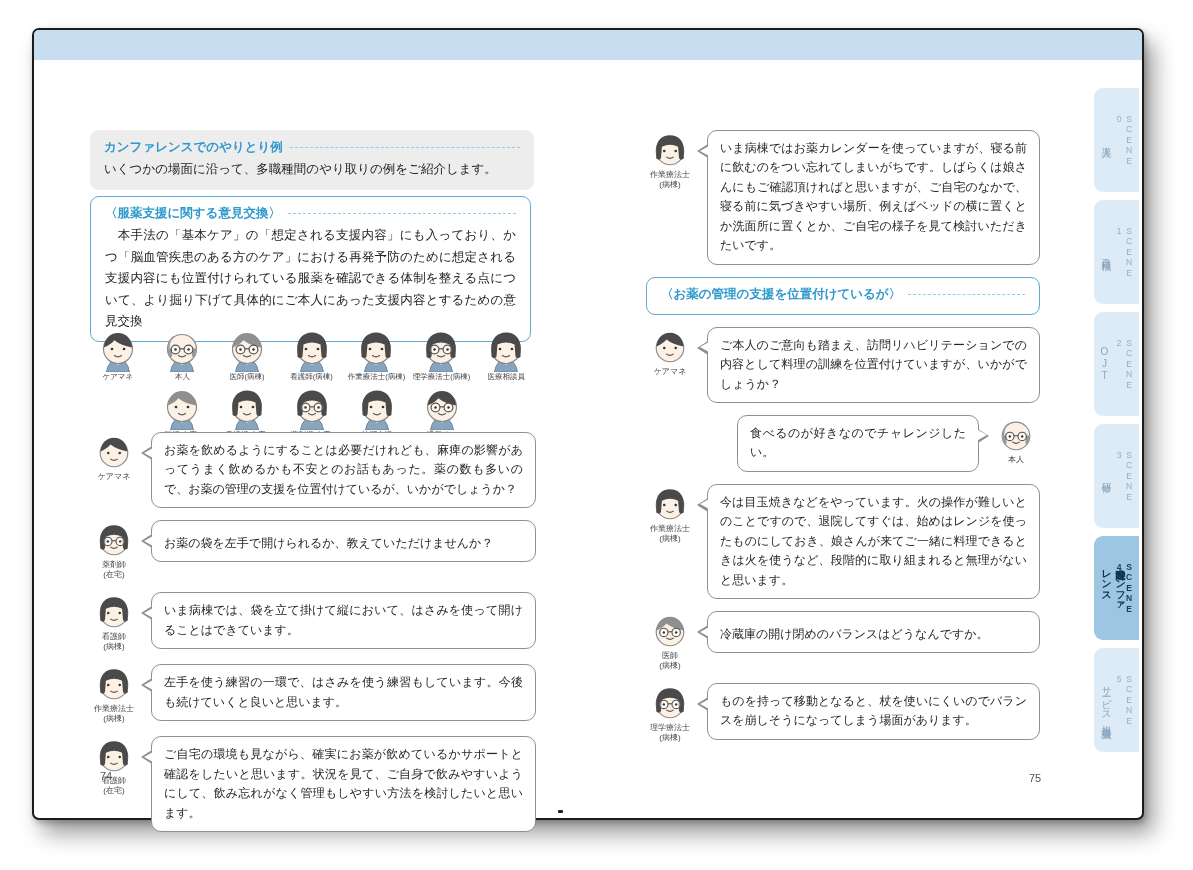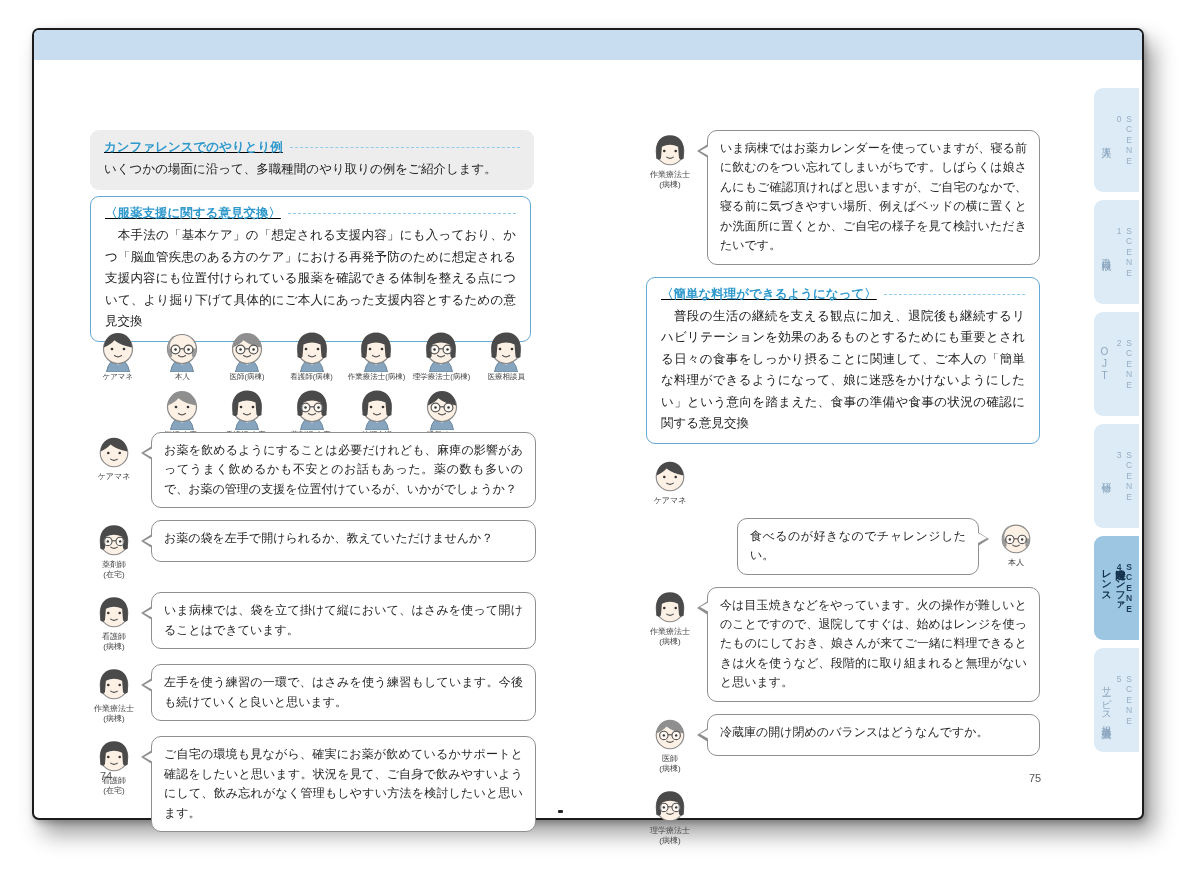--- a/index.html
+++ b/index.html
@@ -8,21 +8,21 @@
   .doc-card{position:absolute;left:32px;top:28px;width:1108px;height:788px;background:#fff;
     border:2px solid #1b1b1b;border-radius:7px;
     box-shadow:10px 14px 22px rgba(0,0,0,0.38), 2px 3px 6px rgba(0,0,0,0.25);}
   .top-band{position:absolute;left:0;top:0;width:100%;height:30px;background:#c8ddef;border-radius:5px 5px 0 0;}
 
   
   .intro-box{position:absolute;left:56px;top:100px;width:444px;background:#ededed;border-radius:9px;
     padding:9px 14px;box-sizing:border-box;}
   .topic-box{border:1.5px solid #64a9d4;border-radius:9px;background:#fff;padding:8px 14px;box-sizing:border-box;}
   .topic-box.left-pos{position:absolute;left:56px;top:166px;width:441px;}
-  .box-title-row{display:flex;align-items:center;margin-bottom:3px;text-decoration:underline;}
+  .box-title-row{display:flex;align-items:center;margin-bottom:3px;}
   .box-title{color:#2f99cc;font-weight:bold;font-size:12.5px;white-space:nowrap;}
   .title-line{flex:1;border-top:1px dashed #93cbe9;margin-left:7px;height:0;}
   .box-body{font-size:12.5px;line-height:1.72;color:#222;text-align:justify;}
 
   
   .participants{position:absolute;left:56px;top:298px;width:444px;display:flex;flex-direction:column;gap:4px;}
   .p-row{display:flex;justify-content:center;gap:9px;}
   .participant{width:56px;display:flex;flex-direction:column;align-items:center;}
   .participant svg{width:40px;height:44px;display:block;}
   .p-label{font-size:7.5px;color:#444;white-space:nowrap;margin-top:0px;}
@@ -32,21 +32,21 @@
   .left-dialogs{position:absolute;left:56px;top:402px;width:446px;}
   .page-right{position:absolute;left:612px;top:100px;width:394px;}
   .page-right .topic-box{margin:12px 0;}
   .dialog-row{display:flex;gap:13px;align-items:flex-start;}
   .dialog-row.flip{flex-direction:row-reverse;}
   .speaker{flex:0 0 48px;display:flex;flex-direction:column;align-items:center;padding-top:1px;}
   .speaker svg{width:38px;height:38px;display:block;}
   .speaker-label{font-size:8px;color:#444;text-align:center;white-space:pre-line;line-height:1.25;margin-top:1px;}
   .bubble{position:relative;flex:1;background:#fff;border:1.3px solid #8f8f8f;border-radius:10px;
     padding:8px 12px;font-size:12px;line-height:1.62;color:#262626;box-sizing:border-box;
-    min-height:42px;display:flex;align-items:flex-start;text-align:justify;}
+    min-height:42px;display:flex;align-items:flex-end;text-align:justify;}
   .dialog-row.flip .bubble{margin-left:91px;}
   .bubble::before{content:"";position:absolute;left:-11px;top:13px;width:0;height:0;
     border-top:7px solid transparent;border-bottom:7px solid transparent;border-right:11px solid #8f8f8f;}
   .bubble::after{content:"";position:absolute;left:-8.5px;top:14.5px;width:0;height:0;
     border-top:5.5px solid transparent;border-bottom:5.5px solid transparent;border-right:9px solid #fff;}
   .dialog-row.flip .bubble::before{left:auto;right:-11px;border-right:none;border-left:11px solid #8f8f8f;}
   .dialog-row.flip .bubble::after{left:auto;right:-8.5px;border-right:none;border-left:9px solid #fff;}
 
   
   .page-num{position:absolute;font-size:11px;color:#555;}
@@ -362,38 +362,40 @@
               <div class="speaker-label">作業療法士
 (病棟)</div>
             </div>
             <div class="bubble">
               <span>いま病棟ではお薬カレンダーを使っていますが、寝る前に飲むのをつい忘れてしまいがちです。しばらくは娘さんにもご確認頂ければと思いますが、ご自宅のなかで、寝る前に気づきやすい場所、例えばベッドの横に置くとか洗面所に置くとか、ご自宅の様子を見て検討いただきたいです。</span>
             </div>
           </div>
         </div>
       <div class="topic-box">
         <div class="box-title-row">
-          <span class="box-title">〈簡単な料理ができるようになって〉</span>
+          <span class="box-title">〈お薬の管理の支援を位置付けているが〉</span>
           <span class="title-line"></span>
         </div>
-        <div class="box-body">　普段の生活の継続を支える観点に加え、退院後も継続するリハビリテーションを効果のあるものとするためにも重要とされる日々の食事をしっかり摂ることに関連して、ご本人の「簡単な料理ができるようになって、娘に迷惑をかけないようにしたい」という意向を踏まえた、食事の準備や食事の状況の確認に関する意見交換</div>
       </div>
       <div class="dialogs">
           <div class="dialog-row">
             <div class="speaker">
               <svg viewBox="0 0 40 40">
 
     <circle cx="20" cy="21" r="14.5" fill="#fdf1e5" stroke="#8a8a8a" stroke-width="1.2"></circle>
     <path d="M20 5 C12 5 6.3 11 5.9 19.5 Q13.5 16 16.3 12.2 Q23 17.5 34.1 19.5 C33.7 11 28 5 20 5 Z" fill="#4a4a4a"></path>
                 <circle cx="14" cy="21" r="1.35" fill="#333"></circle>
                 <circle cx="26" cy="21" r="1.35" fill="#333"></circle>
     <path d="M16.5 27.5 Q20 30.2 23.5 27.5" fill="none" stroke="#555" stroke-width="1.2" stroke-linecap="round"></path>
   </svg>
               <div class="speaker-label">ケアマネ</div>
             </div>
+            <div class="bubble">
+              <span>ご本人のご意向も踏まえ、訪問リハビリテーションでの内容として料理の訓練を位置付けていますが、いかがでしょうか？</span>
+            </div>
           </div>
           <div class="dialog-row flip">
             <div class="speaker">
               <svg viewBox="0 0 40 40">
 
     <circle cx="20" cy="21" r="14.5" fill="#fdf1e5" stroke="#8a8a8a" stroke-width="1.2"></circle>
     <path d="M7 20 Q6.5 12.5 11.5 8.8" fill="none" stroke="#9a9a9a" stroke-width="1.6" stroke-linecap="round"></path>
             <path d="M5.6 20.5 Q5.2 27.5 8.6 29.3 Q10.6 29.3 10.1 26.3 L9.7 20.5 Z" fill="#9a9a9a"></path>
             <path d="M34.4 20.5 Q34.8 27.5 31.4 29.3 Q29.4 29.3 29.9 26.3 L30.3 20.5 Z" fill="#9a9a9a"></path>
                 <circle cx="13.5" cy="21.5" r="4.4" fill="rgba(255,255,255,0.55)" stroke="#555" stroke-width="1.2"></circle>
@@ -455,20 +457,23 @@
                 <circle cx="13.5" cy="21.5" r="4.4" fill="rgba(255,255,255,0.55)" stroke="#555" stroke-width="1.2"></circle>
        <circle cx="26.5" cy="21.5" r="4.4" fill="rgba(255,255,255,0.55)" stroke="#555" stroke-width="1.2"></circle>
        <line x1="17.9" y1="20.8" x2="22.1" y2="20.8" stroke="#555" stroke-width="1.2"></line>
        <circle cx="13.5" cy="21.5" r="1.25" fill="#333"></circle>
                 <circle cx="26.5" cy="21.5" r="1.25" fill="#333"></circle>
     <path d="M16.5 27.5 Q20 30.2 23.5 27.5" fill="none" stroke="#555" stroke-width="1.2" stroke-linecap="round"></path>
   </svg>
               <div class="speaker-label">理学療法士
 (病棟)</div>
             </div>
+            <div class="bubble">
+              <span>ものを持って移動となると、杖を使いにくいのでバランスを崩しそうになってしまう場面があります。</span>
+            </div>
           </div>
         </div>
     </div>
 
     <div class="page-num pn-left">74</div>
     <div class="page-num pn-right">75</div>
 
     <div class="tabs">
         <div class="scene-tab">
           <div class="tab-scene">SCENE 0</div>

